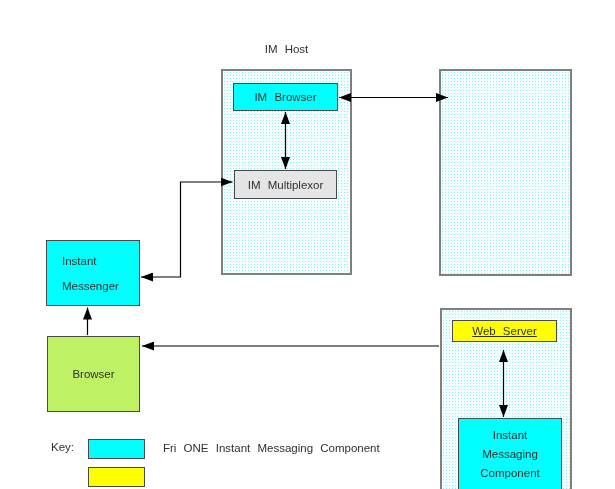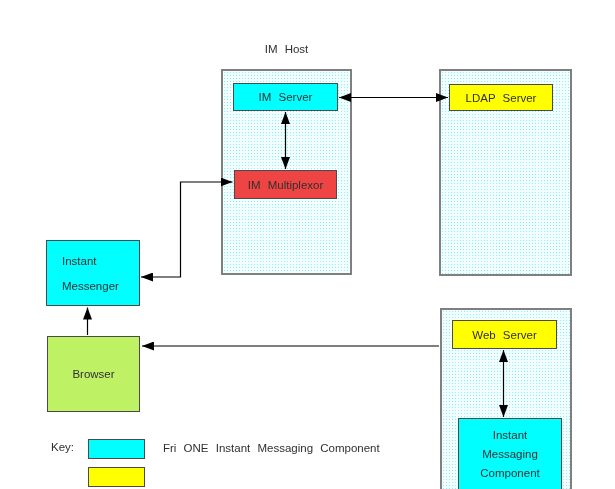--- a/index.html
+++ b/index.html
@@ -25,21 +25,21 @@
     display:flex; align-items:center; justify-content:center;
     font-size:11.5px; word-spacing:4px; z-index:2; text-align:center;
   }
   .n-imserver  { left:233px; top:47px;  width:105px; height:28px; }
   .n-immux     { left:234px; top:134px; width:103px; height:29px; }
   .n-ldap      { left:449px; top:48px;  width:104px; height:27px; }
   .n-im        { left:46px;  top:204px; width:94px;  height:66px;
                  flex-direction:column; align-items:flex-start;
                  padding-left:15px; gap:13px; text-align:left; }
   .n-browser   { left:47px;  top:300px; width:93px;  height:76px; }
-  .n-webserver { left:452px; top:284px; width:105px; height:29px; }
+  .n-webserver { left:452px; top:284px; width:105px; height:22px;text-decoration:underline; }
   .n-imres     { left:458px; top:382px; width:104px; height:73px;
                  flex-direction:column; line-height:19px; }
   .overlay { position:absolute; left:0; top:0; z-index:5; pointer-events:none; }
   .key-label  { position:absolute; left:51px;  top:405px; font-size:11.5px; }
   .key-swatch { position:absolute; left:88px; width:57px; height:20px;
                 box-sizing:border-box; border:1px solid #4a4a4a; }
   .ks-1 { top:403px; }
   .ks-2 { top:431px; }
   .key-text { position:absolute; left:163px; font-size:11.5px; word-spacing:4px; }
   .kt-1 { top:406px; }
@@ -50,30 +50,27 @@
 
 <div class="canvas">
 
   <div class="diagram-title">IM Host</div>
 
   <div class="container c-imhost"></div>
   <div class="container c-ldap"></div>
   <div class="container c-web"></div>
 
   <div class="node n-imserver" style="background-color: rgb(0, 255, 255);">
-    <span>IM Server</span>
+    <span>IM Browser</span>
   </div>
 
-  <div class="node n-immux" style="background-color: #ef4444; justify-content: center;">
+  <div class="node n-immux" style="background-color: #e5e5e5; justify-content: center;">
     <span>IM Multiplexor</span>
   </div>
 
-  <div class="node n-ldap" style="background-color: rgb(255, 255, 0);">
-    <span>LDAP Server</span>
-  </div>
 
   <div class="node n-im" style="background-color: rgb(0, 255, 255);">
     <span>Instant</span>
     <span>Messenger</span>
   </div>
 
   <div class="node n-browser" style="background-color: #bef264;">
     <span>Browser</span>
   </div>
 

